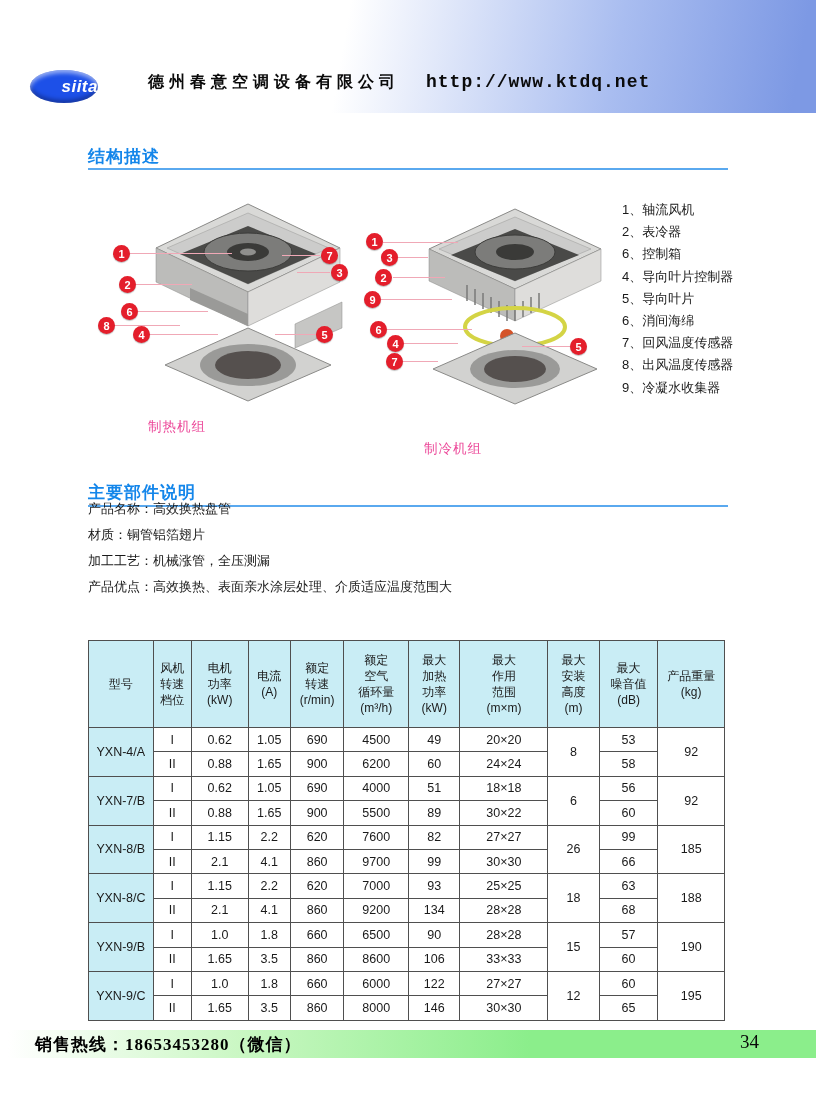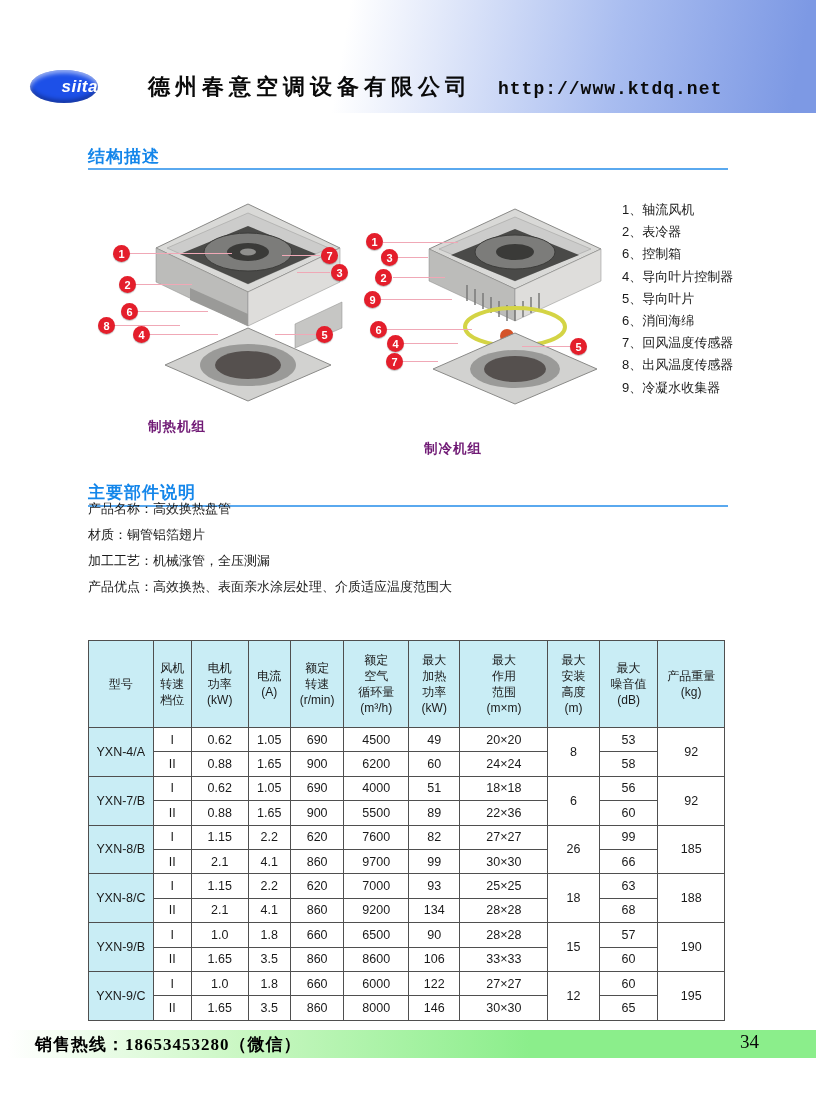--- a/index.html
+++ b/index.html
@@ -14,36 +14,36 @@
     position:absolute;left:0;top:0;width:816px;height:113px;
     background:linear-gradient(100deg,#ffffff 42%,#a9bdf0 75%,#7d99e4 97%);
   }
   .logo{
     position:absolute;left:30px;top:70px;width:68px;height:33px;border-radius:50%;
     background:#1d50e8;display:flex;align-items:center;justify-content:flex-end;
     box-shadow:inset 0 3px 4px rgba(255,255,255,.55), inset 0 -3px 4px rgba(0,0,30,.35);
   }
   .logo span{color:#fff;font-weight:bold;font-style:italic;font-size:17px;letter-spacing:.5px;}
   .company-line{position:absolute;left:148px;top:72px;display:flex;gap:26px;align-items:baseline;white-space:nowrap;}
-  .company{font-family:Liberation Sans, sans-serif;font-weight:bold;font-size:22px;letter-spacing:5px;color:#0a0a0a;}
+  .company{font-family:Liberation Sans, sans-serif;font-weight:bold;font-size:16px;letter-spacing:5px;color:#0a0a0a;}
   .url{font-family:"Liberation Mono", monospace;font-weight:bold;font-size:18px;color:#0a0a0a;letter-spacing:1px;}
 
   
   .section-title{position:absolute;left:88px;color:#1486ea;font-size:17px;font-weight:bold;letter-spacing:1px;}
   .section-rule{position:absolute;left:88px;width:640px;border-top:2px solid #5aa9ef;}
 
   
   .unit-svg{position:absolute;}
   .leader{position:absolute;height:1px;background:#f0a8b6;}
   .callout{
     position:absolute;width:17px;height:17px;border-radius:50%;background:#e41e2b;color:#fff;
     font-size:11px;font-weight:bold;display:flex;align-items:center;justify-content:center;
     box-shadow:0 1px 1px rgba(0,0,0,.25);
   }
-  .unit-label{position:absolute;font-size:13.5px;font-weight:bold;color:#701a75;letter-spacing:1px;}
+  .unit-label{position:absolute;font-size:13.5px;font-weight:normal;color:#ec4899;letter-spacing:1px;}
   .legend{position:absolute;left:622px;top:199px;width:190px;}
   .legend div{height:22.2px;line-height:22.2px;font-size:13px;color:#1a1a1a;}
 
   
   .product-info{position:absolute;left:88px;top:496px;width:640px;}
   .product-info p{margin:0;height:26px;line-height:26px;font-size:13px;color:#1a1a1a;}
 
   
   .spec-table{
     position:absolute;left:88px;top:640px;width:637px;
@@ -305,21 +305,21 @@
           <td>56</td>
           <td rowspan="2">92</td>
         </tr>
         <tr>
           <td>II</td>
           <td>0.88</td>
           <td>1.65</td>
           <td>900</td>
           <td>5500</td>
           <td>89</td>
-          <td>22×36</td>
+          <td>30×22</td>
           <td>60</td>
         </tr>
       </tbody>
 
       <tbody>
         <tr>
           <td class="model" rowspan="2">YXN-8/B</td>
           <td>I</td>
           <td>1.15</td>
           <td>2.2</td>

